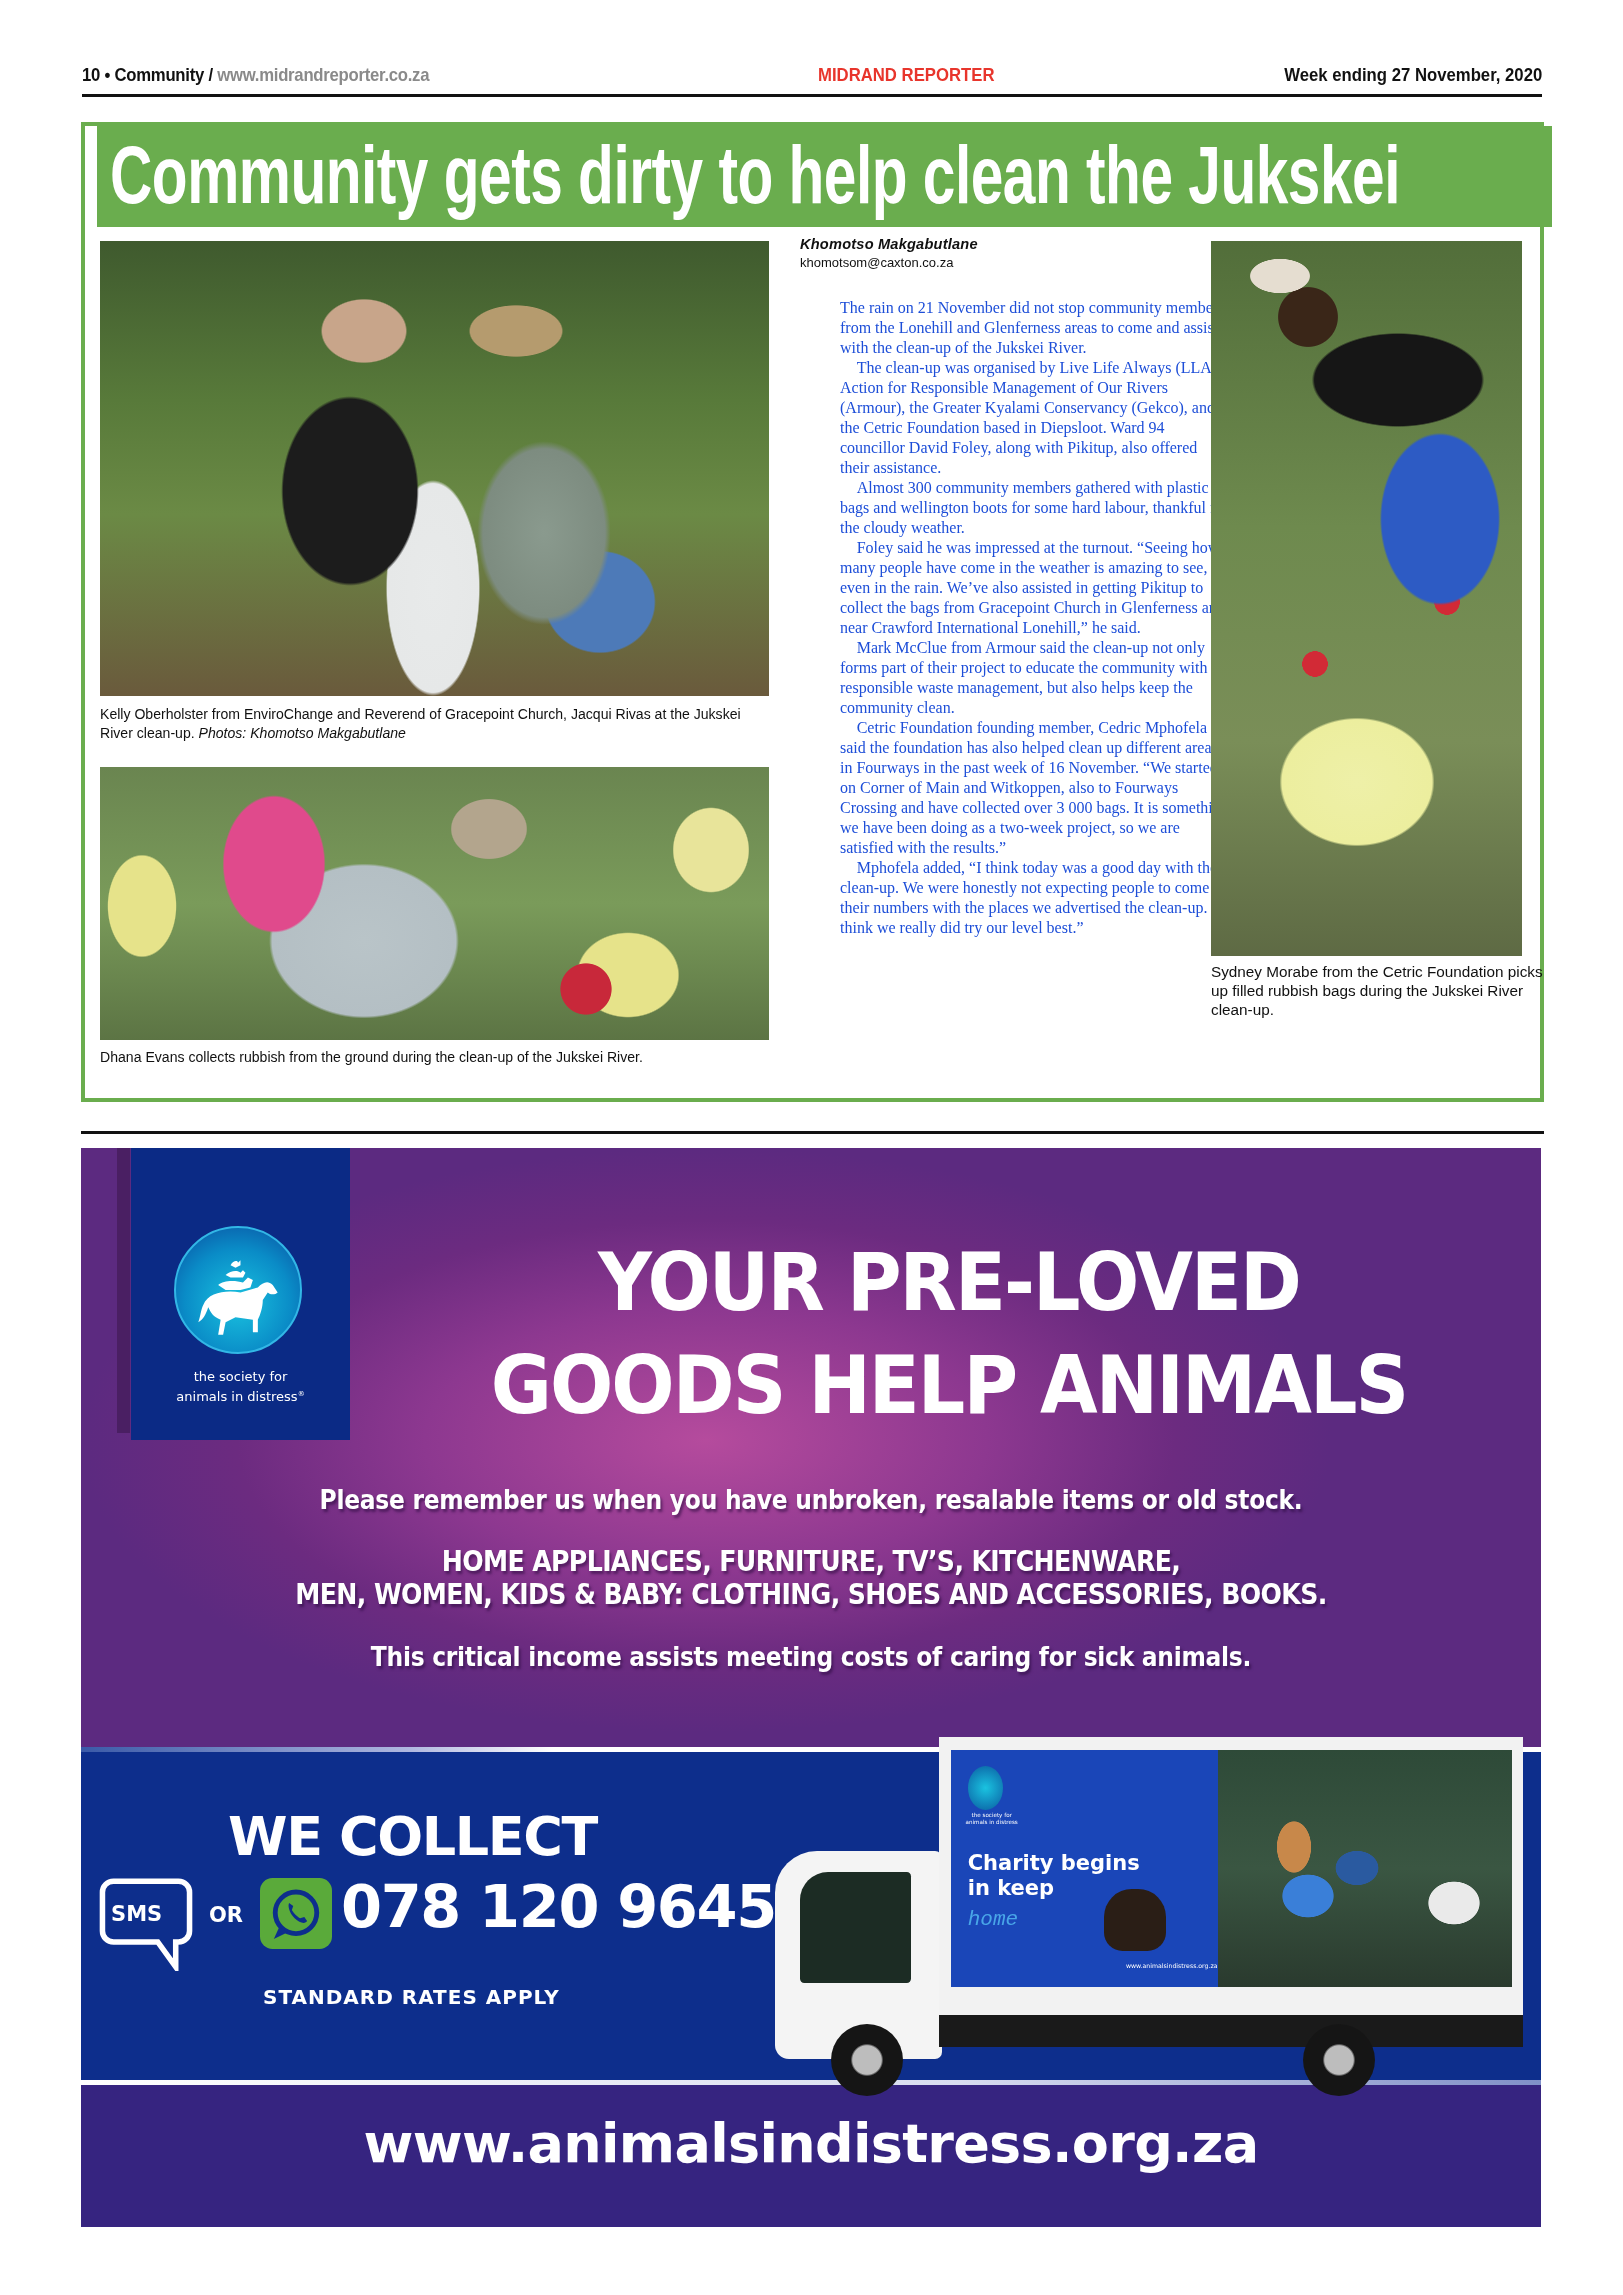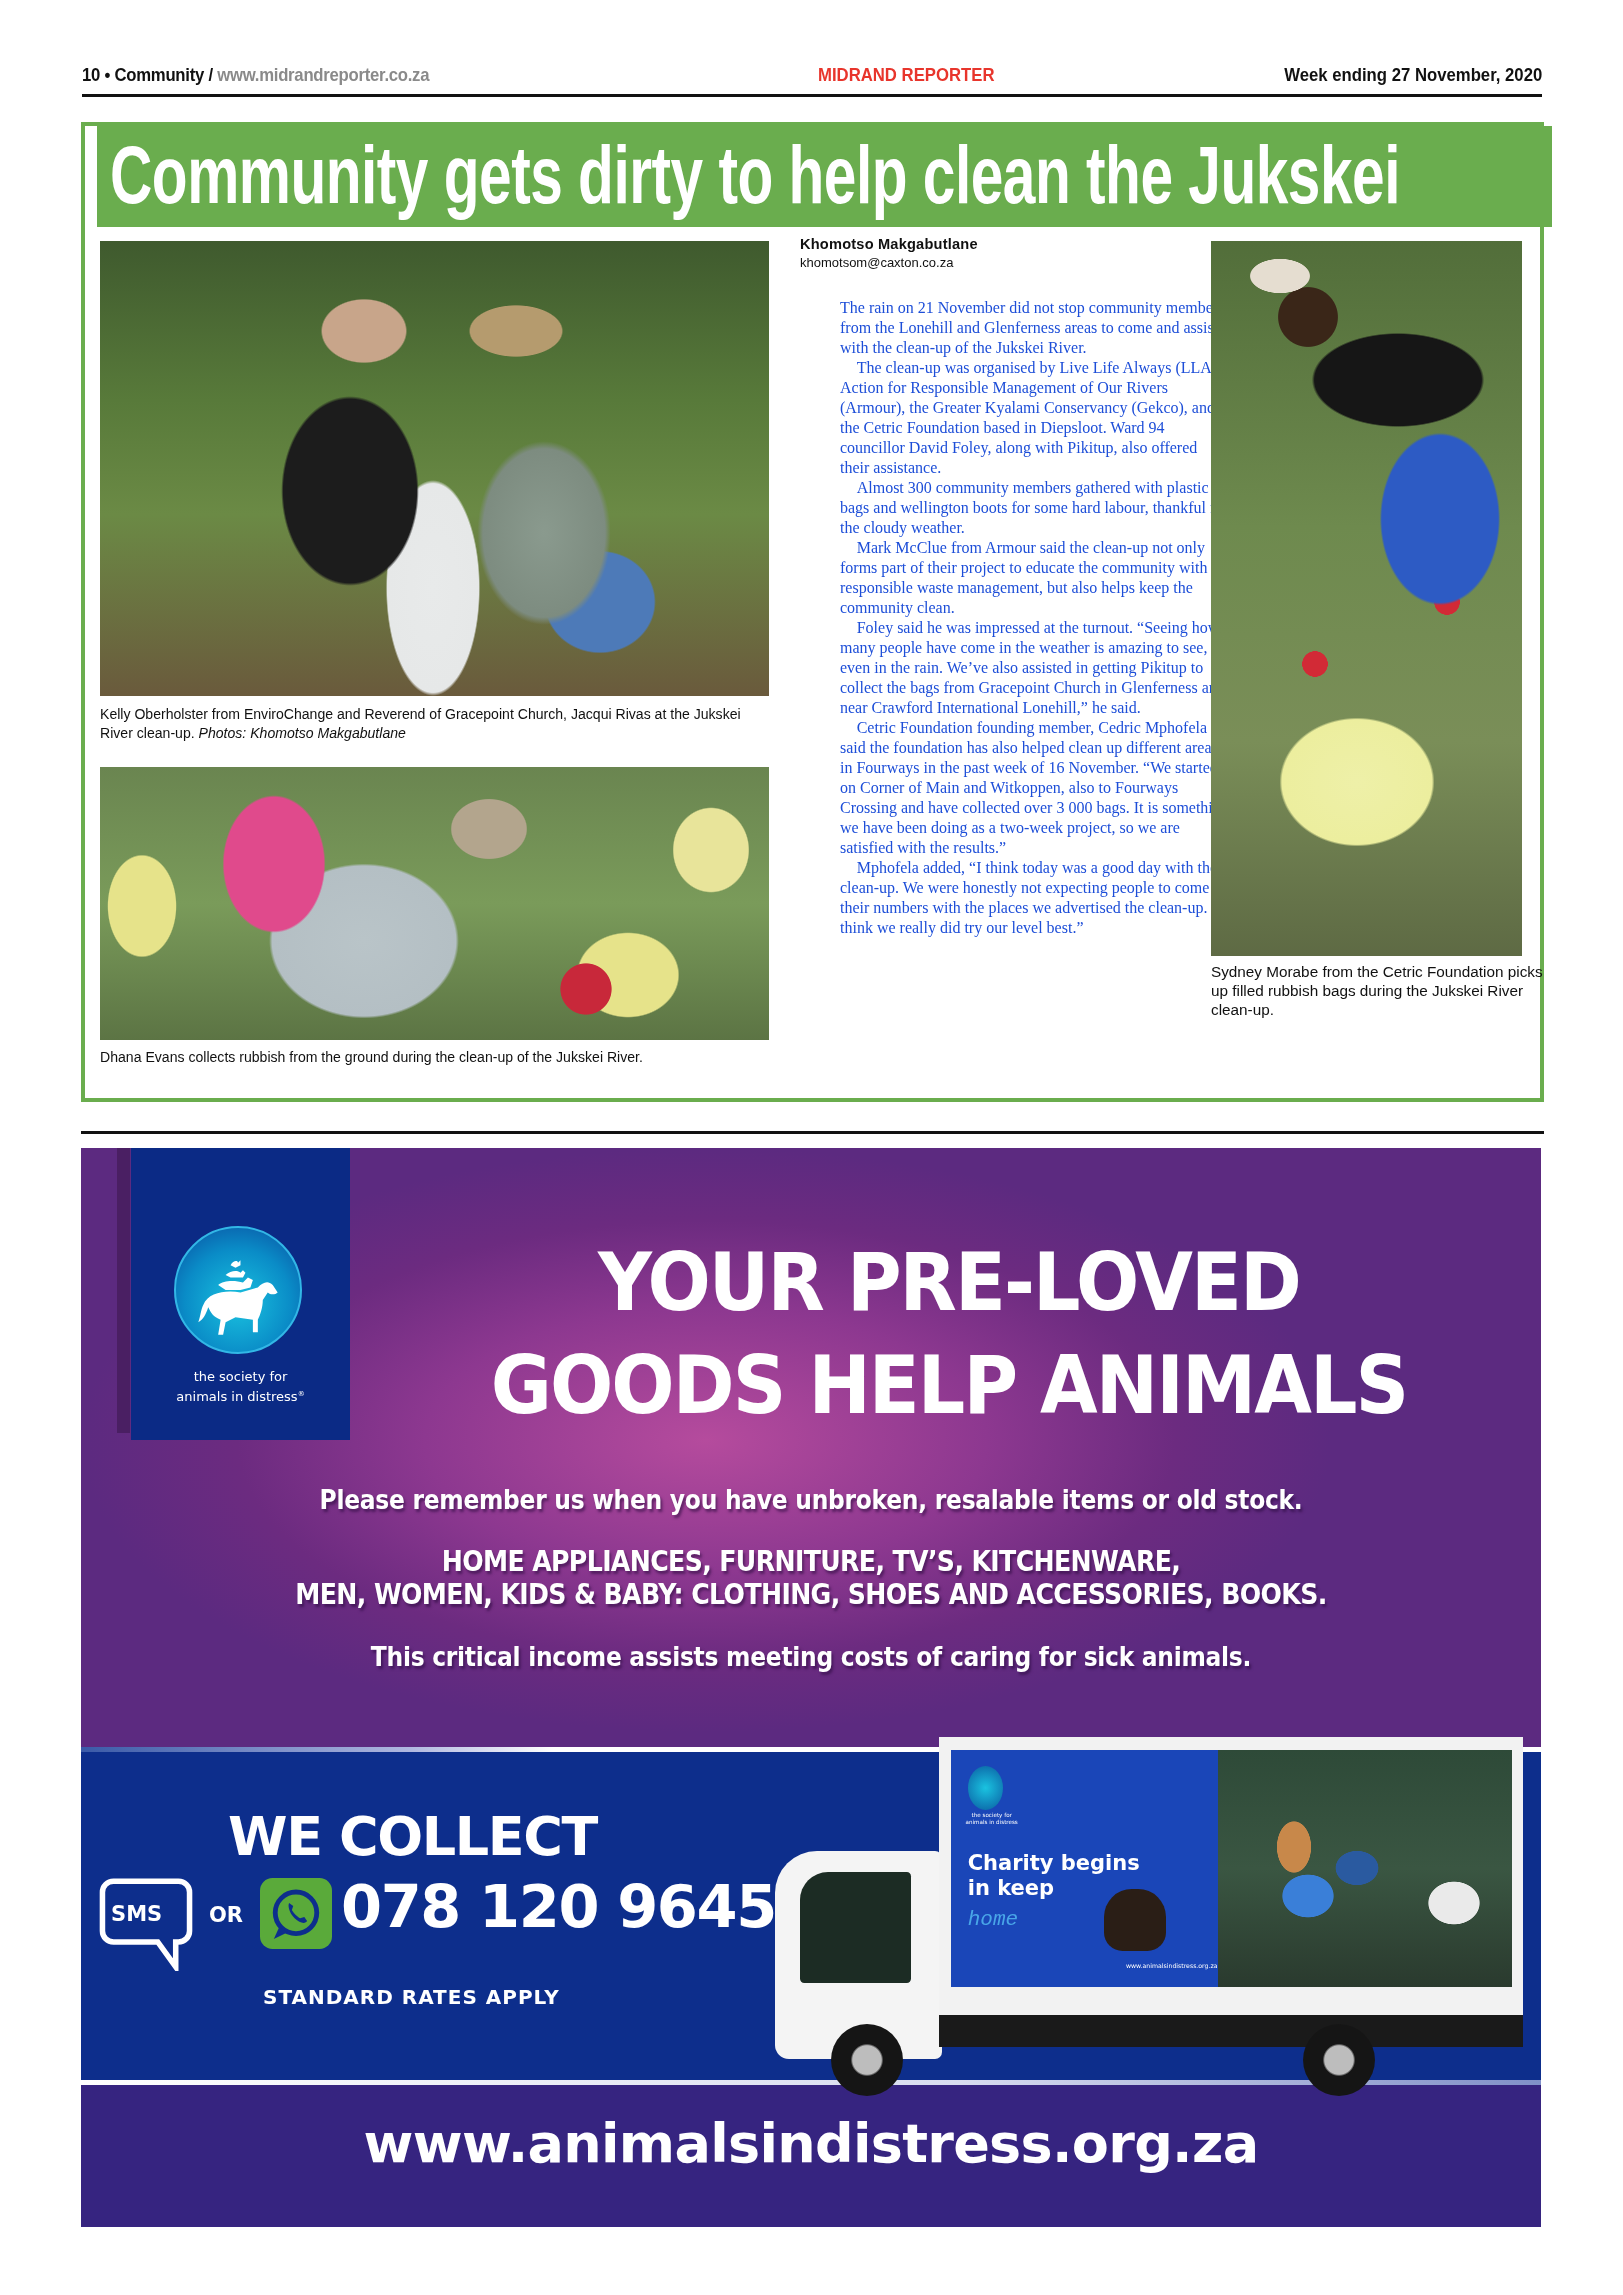--- a/index.html
+++ b/index.html
@@ -47,21 +47,21 @@
       radial-gradient(ellipse 21px 21px at 236px 361px, #d22a36 0, #d22a36 60%, transparent 62%),
       linear-gradient(180deg, #526e3a 0%, #6e8a4e 40%, #7a8e58 70%, #5e6a44 100%); }
 
   .caption { position:absolute; font-family:"Liberation Sans", sans-serif; font-size:15.3px; line-height:19px; color:#111; transform:scaleX(0.92); transform-origin:left top; }
   .cap1 { left:15.3px; top:473px; width:722px; }
   .cap2 { left:15.3px; top:816px; width:743px; white-space:nowrap; }
   .cap3 { left:1126px; top:731px; width:333px; transform:none; font-size:15.3px; line-height:19px; }
   .credit { font-style:italic; }
 
   .byline { position:absolute; left:715px; top:4.2px; width:389px; }
-  .byline-name { font-family:"Liberation Sans", sans-serif; font-weight:bold; font-size:14.6px; line-height:18px; letter-spacing:0.2px; }
+  .byline-name { font-family:"Liberation Sans", sans-serif; font-weight:bold; font-style:italic; font-size:14.6px; line-height:18px; letter-spacing:0.2px; }
   .byline-email { font-family:"Liberation Sans", sans-serif; font-size:13px; line-height:19.4px; }
   .body-text { position:absolute; left:755px; top:67px; width:389px; font-family:"Liberation Serif", serif; font-size:16px; line-height:20px; color:#1d4ed8; }
   .body-text p { margin:0; text-indent:0; }
   .body-text p + p { text-indent:16.7px; }
 
   .rule-mid { position:absolute; left:81px; top:1131px; width:1463px; height:2.8px; background:#111; }
 
   
   .ad { position:absolute; left:81px; top:1148px; width:1460px; height:1079px; overflow:hidden;
         background: radial-gradient(ellipse 625px 292px at 625px 292px, #b54b9d 0%, #8d3890 45%, #6c2b80 75%, #5c2a80 100%); }
@@ -149,22 +149,22 @@
     <div class="caption cap2">Dhana Evans collects rubbish from the ground during the clean-up of the Jukskei River.</div>
 
     <div class="byline">
       <div class="byline-name">Khomotso Makgabutlane</div>
       <div class="byline-email">khomotsom@caxton.co.za</div>
     </div>
     <div class="body-text">
       <p>The rain on 21 November did not stop community members from the Lonehill and Glenferness areas to come and assist with the clean-up of the Jukskei River.</p>
       <p>The clean-up was organised by Live Life Always (LLA), Action for Responsible Management of Our Rivers (Armour), the Greater Kyalami Conservancy (Gekco), and the Cetric Foundation based in Diepsloot. Ward 94 councillor David Foley, along with Pikitup, also offered their assistance.</p>
       <p>Almost 300 community members gathered with plastic bags and wellington boots for some hard labour, thankful for the cloudy weather.</p>
+      <p>Foley said he was impressed at the turnout. “Seeing how many people have come in the weather is amazing to see, even in the rain. We’ve also assisted in getting Pikitup to collect the bags from Gracepoint Church in Glenferness and near Crawford International Lonehill,” he said.</p>
       <p>Mark McClue from Armour said the clean-up not only forms part of their project to educate the community with responsible waste management, but also helps keep the community clean.</p>
-      <p>Foley said he was impressed at the turnout. “Seeing how many people have come in the weather is amazing to see, even in the rain. We’ve also assisted in getting Pikitup to collect the bags from Gracepoint Church in Glenferness and near Crawford International Lonehill,” he said.</p>
       <p>Cetric Foundation founding member, Cedric Mphofela said the foundation has also helped clean up different areas in Fourways in the past week of 16 November. “We started on Corner of Main and Witkoppen, also to Fourways Crossing and have collected over 3 000 bags. It is something we have been doing as a two-week project, so we are satisfied with the results.”</p>
       <p>Mphofela added, “I think today was a good day with the clean-up. We were honestly not expecting people to come in their numbers with the places we advertised the clean-up. I think we really did try our level best.”</p>
     </div>
 
     <div class="photo photo3"></div>
     <div class="caption cap3">Sydney Morabe from the Cetric Foundation picks up filled rubbish bags during the Jukskei River clean-up.</div>
   </div>
 </div>
 
 <div class="rule-mid"></div>

